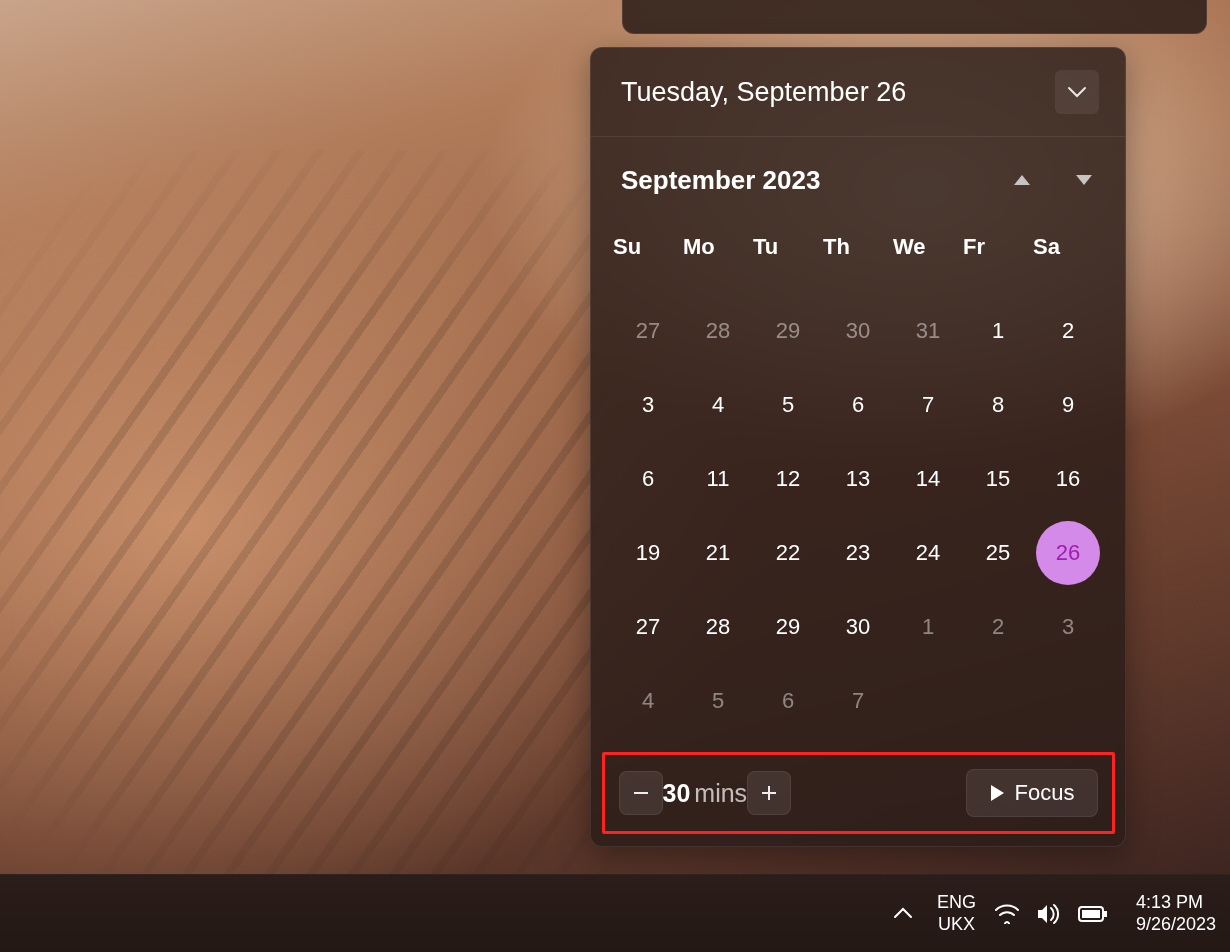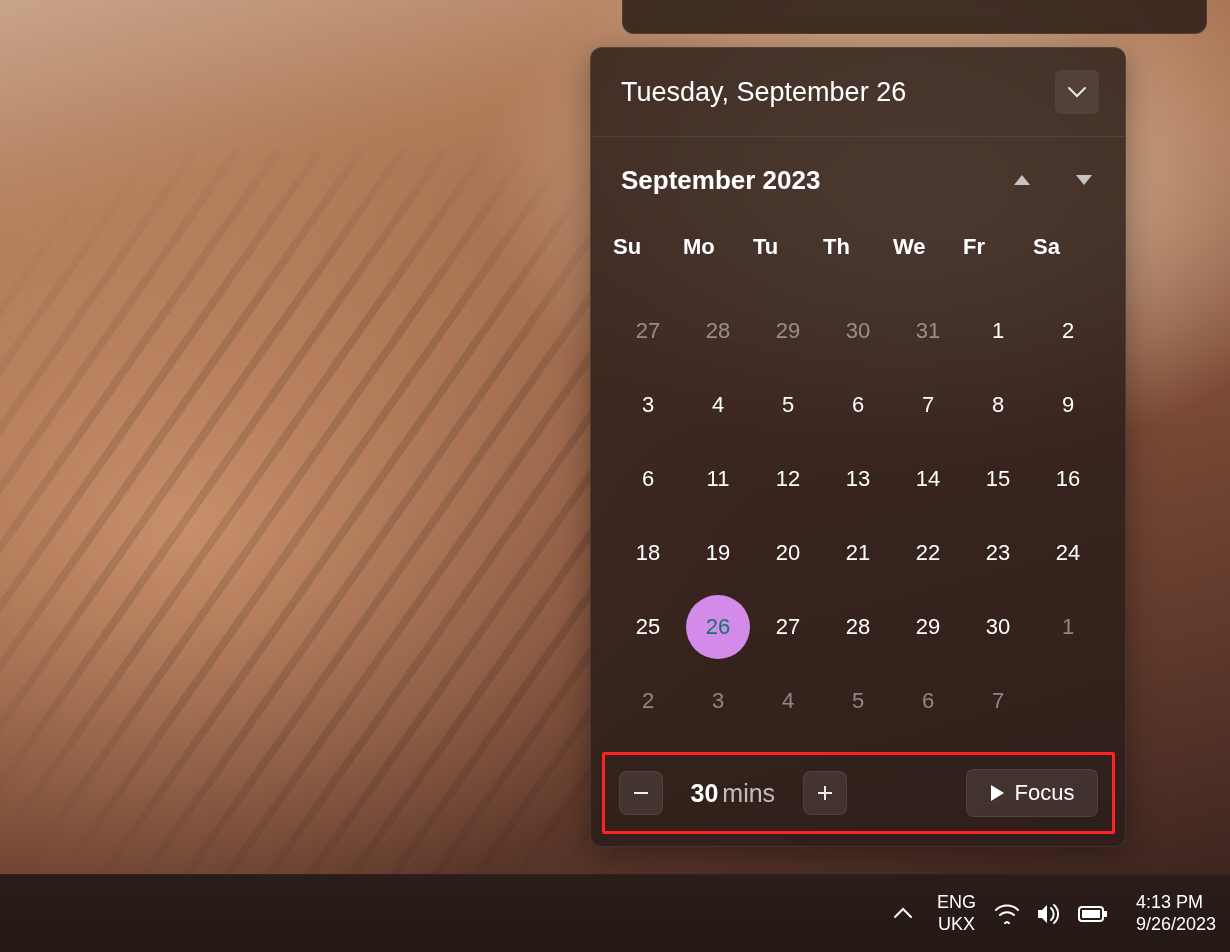--- a/index.html
+++ b/index.html
@@ -77,28 +77,28 @@
   .day {
     height: 74px; display: flex; align-items: center; justify-content: center;
     font-size: 22px; font-weight: 500; color: #fff; cursor: pointer;
     position: relative;
   }
   .day.other { color: rgba(255,255,255,0.45); font-weight: 400; }
   .day.today .pill {
     position: absolute; width: 64px; height: 64px; border-radius: 50%;
     background: #d48ae8;
   }
-  .day.today span { position: relative; z-index: 1; color: #0f766e; font-weight: 500; }
+  .day.today span { position: relative; z-index: 1; color: #a21caf; font-weight: 500; }
 
   .focus-row {
     margin: 6px 10.5px 12px 10.5px; padding: 14px 14px;
     border: 3px solid #ff2222; border-radius: 2px;
     display: flex; align-items: center; justify-content: space-between;
   }
-  .focus-left { display: flex; align-items: center; gap: 28px; }
+  .focus-left { display: flex; align-items: center; }
   .step-btn {
     width: 44px; height: 44px; border-radius: 8px;
     background: rgba(255,255,255,0.09);
     border: 1px solid rgba(255,255,255,0.07);
     display: flex; align-items: center; justify-content: center;
     font-size: 26px; color: #eee; cursor: pointer;
   }
   .duration { font-size: 25px; font-weight: 400; }
   .duration .num { font-weight: 600; }
   .duration .unit { color: rgba(255,255,255,0.7); margin-left: 4px; }
@@ -241,27 +241,21 @@
       <div class="day">
         <span>14</span>
       </div>
       <div class="day">
         <span>15</span>
       </div>
       <div class="day">
         <span>16</span>
       </div>
       <div class="day">
-        <span>18</span>
-      </div>
-      <div class="day">
         <span>19</span>
-      </div>
-      <div class="day">
-        <span>20</span>
       </div>
       <div class="day">
         <span>21</span>
       </div>
       <div class="day">
         <span>22</span>
       </div>
       <div class="day">
         <span>23</span>
       </div>

